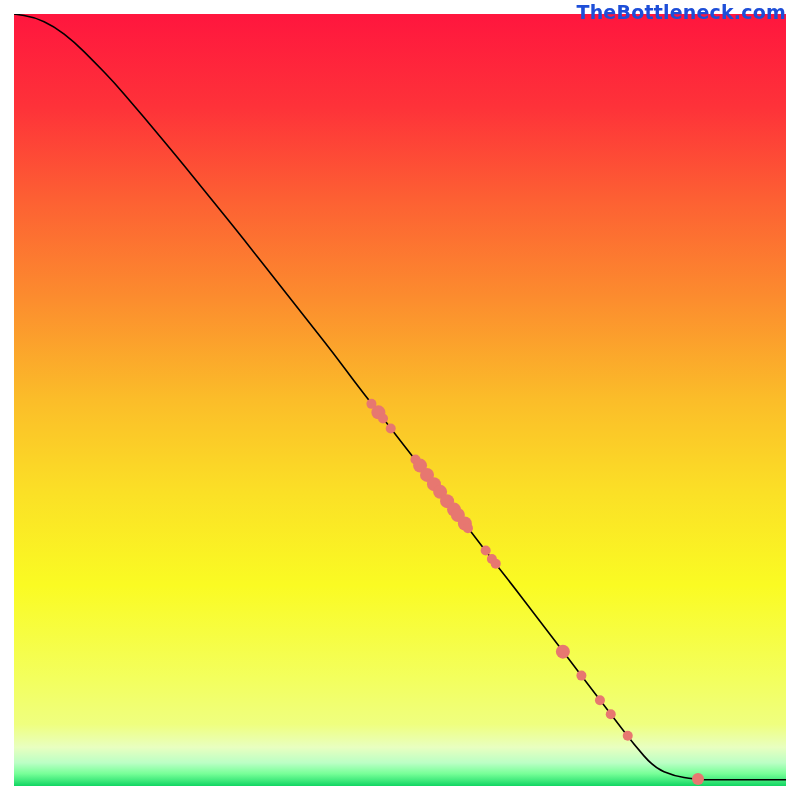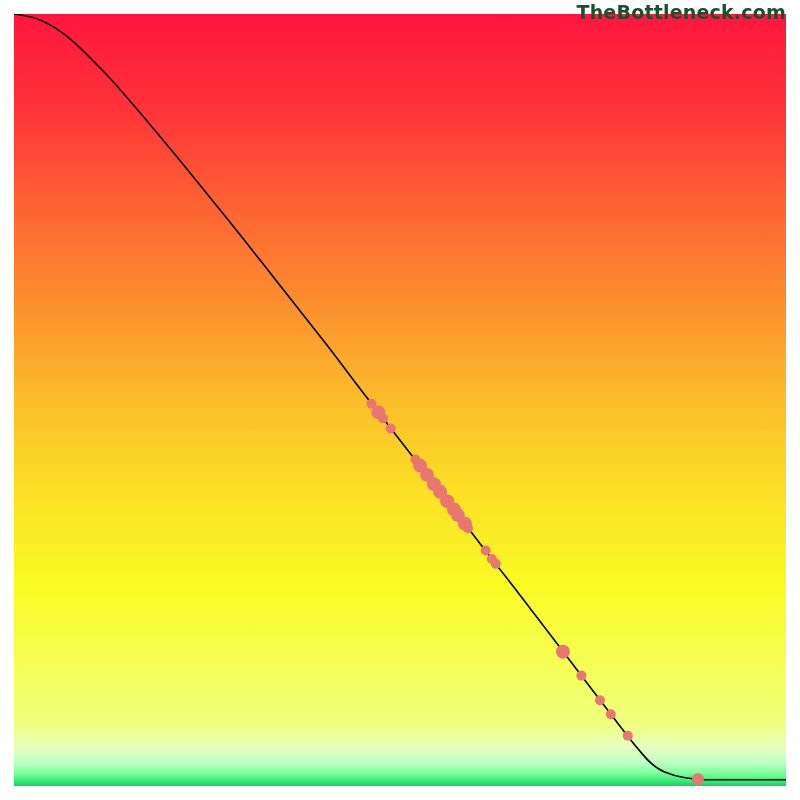--- a/index.html
+++ b/index.html
@@ -31,21 +31,21 @@
     height: 772px;
     display: block;
   }
   .attribution {
     position: absolute;
     top: 1px;
     right: 14px;
     font-family: "DejaVu Sans", Arial, Helvetica, sans-serif;
     font-size: 19px;
     font-weight: 600;
-    color: #14532d;
+    color: #1d4ed8;
     letter-spacing: 0.2px;
     user-select: none;
   }
 </style>
 </head>
 <body>
 
 <div class="stage">
 
   <div class="plot-area">

